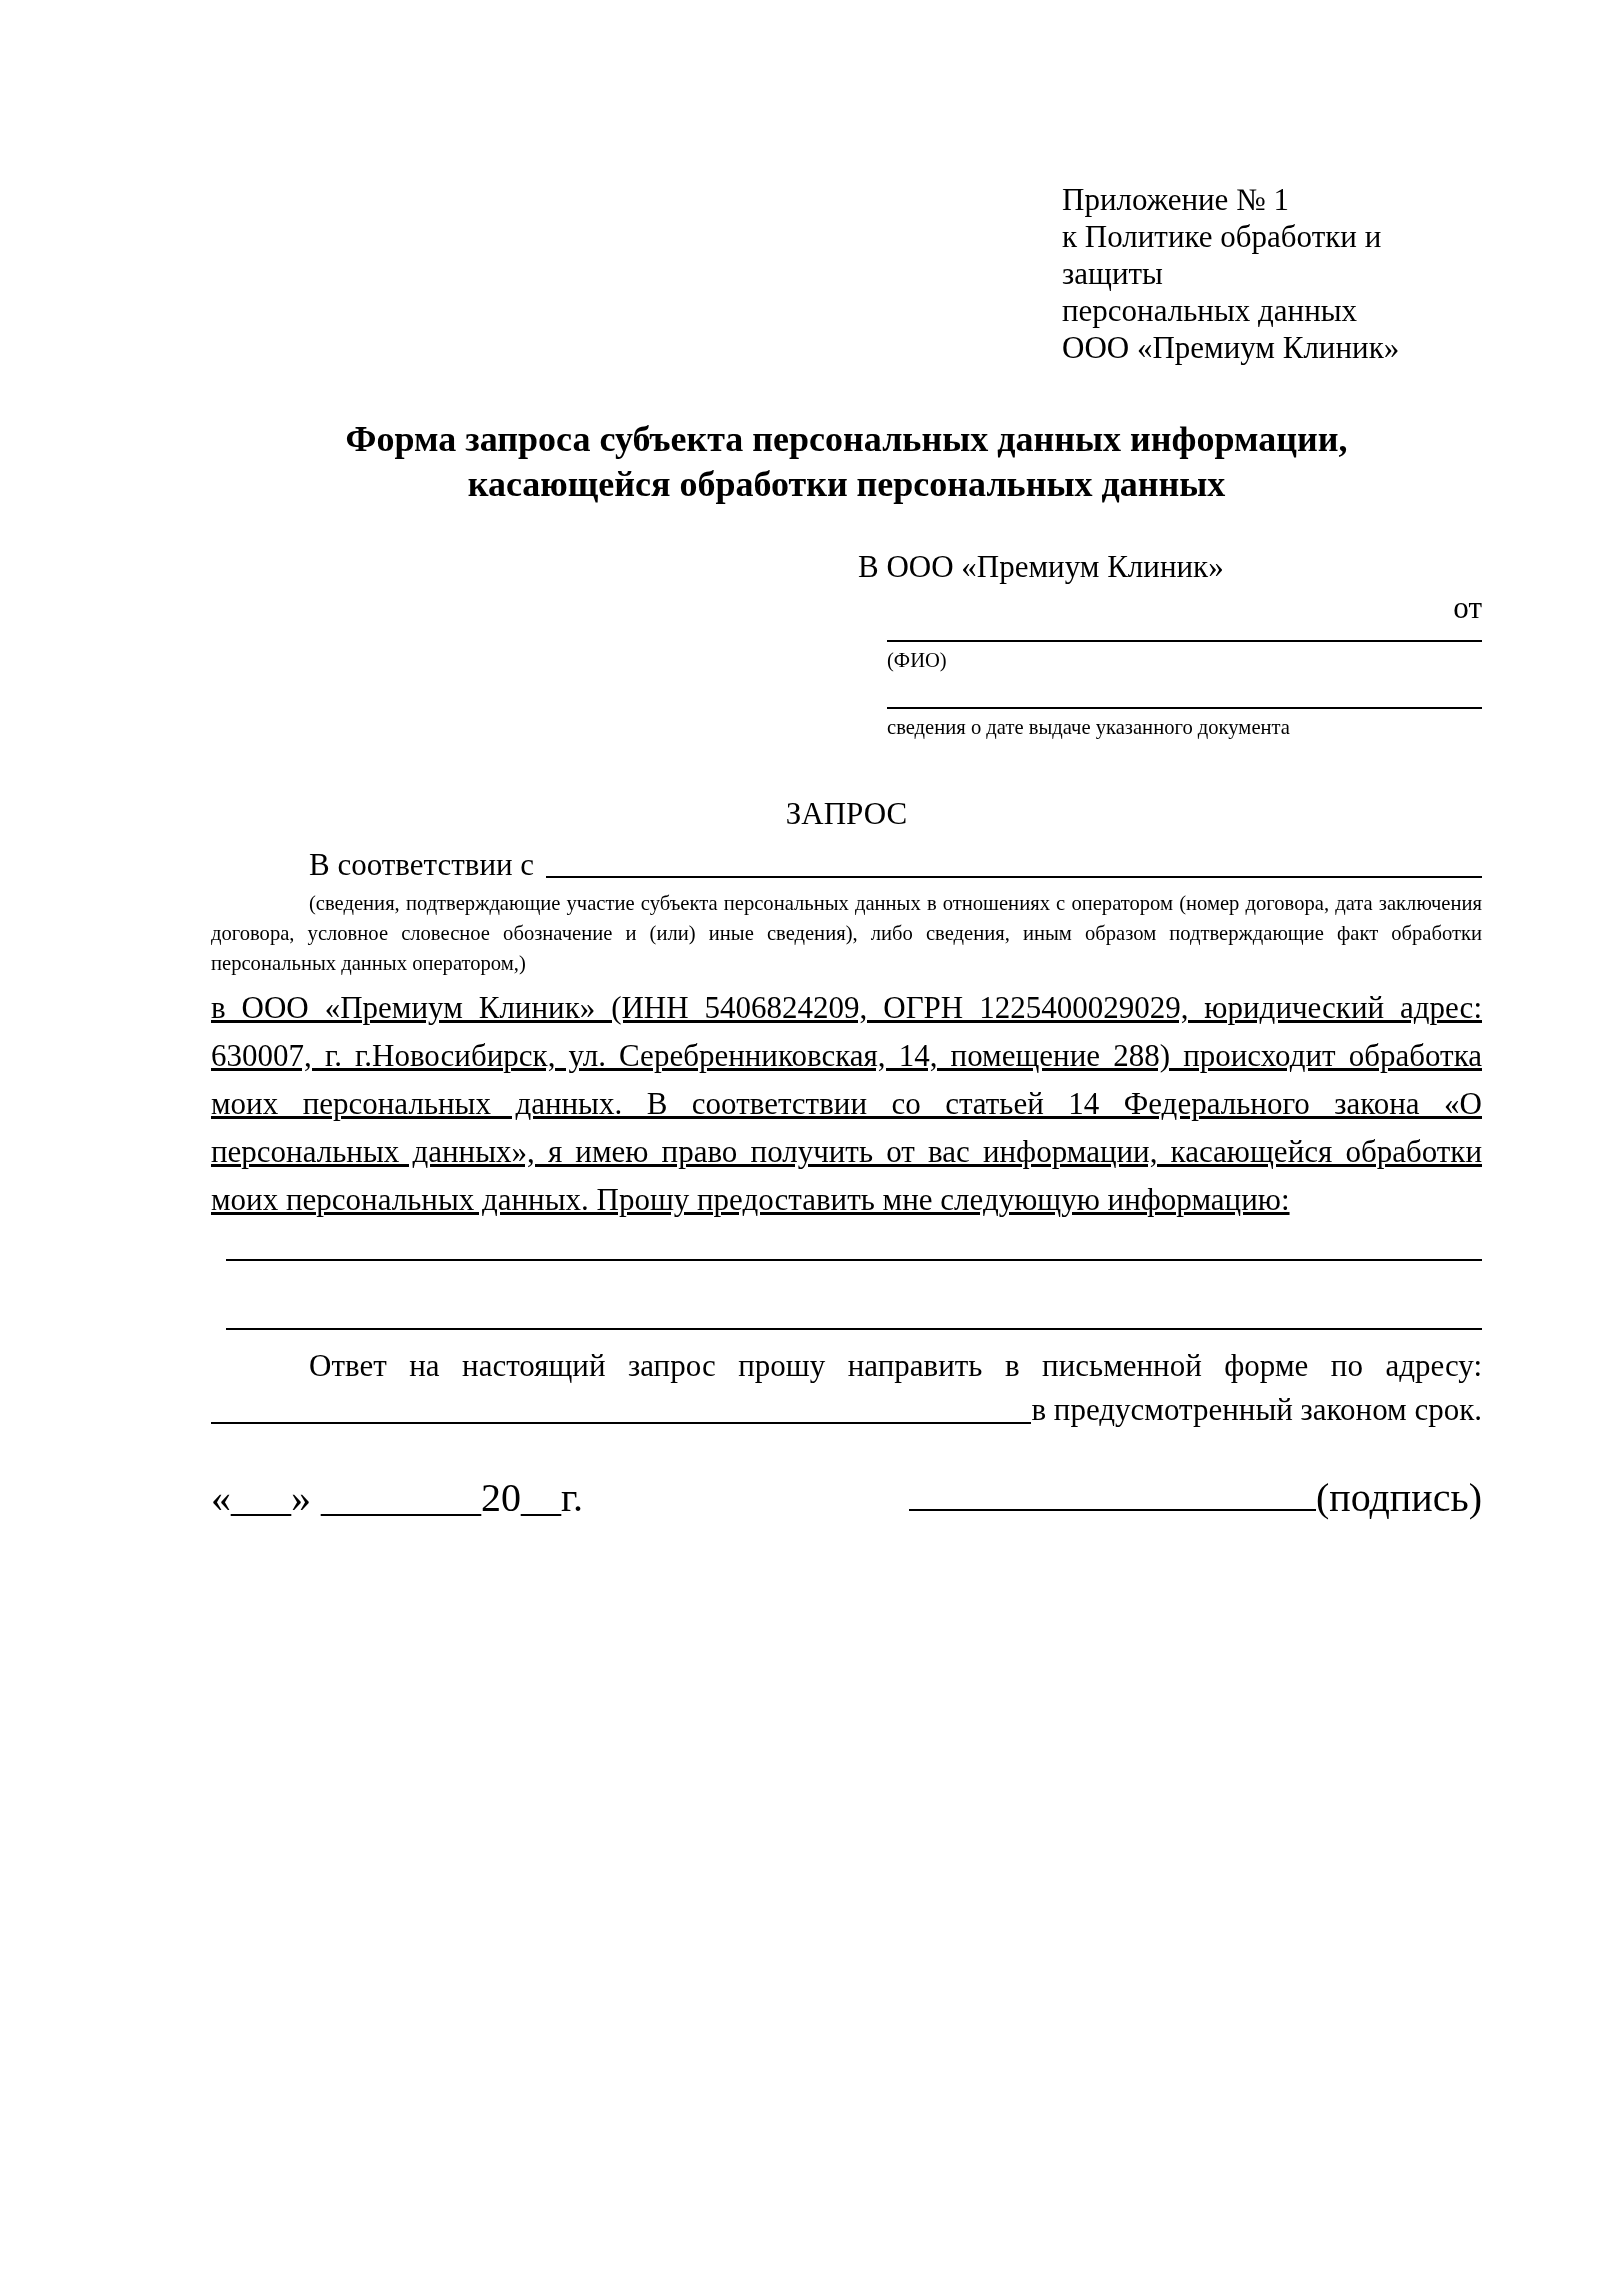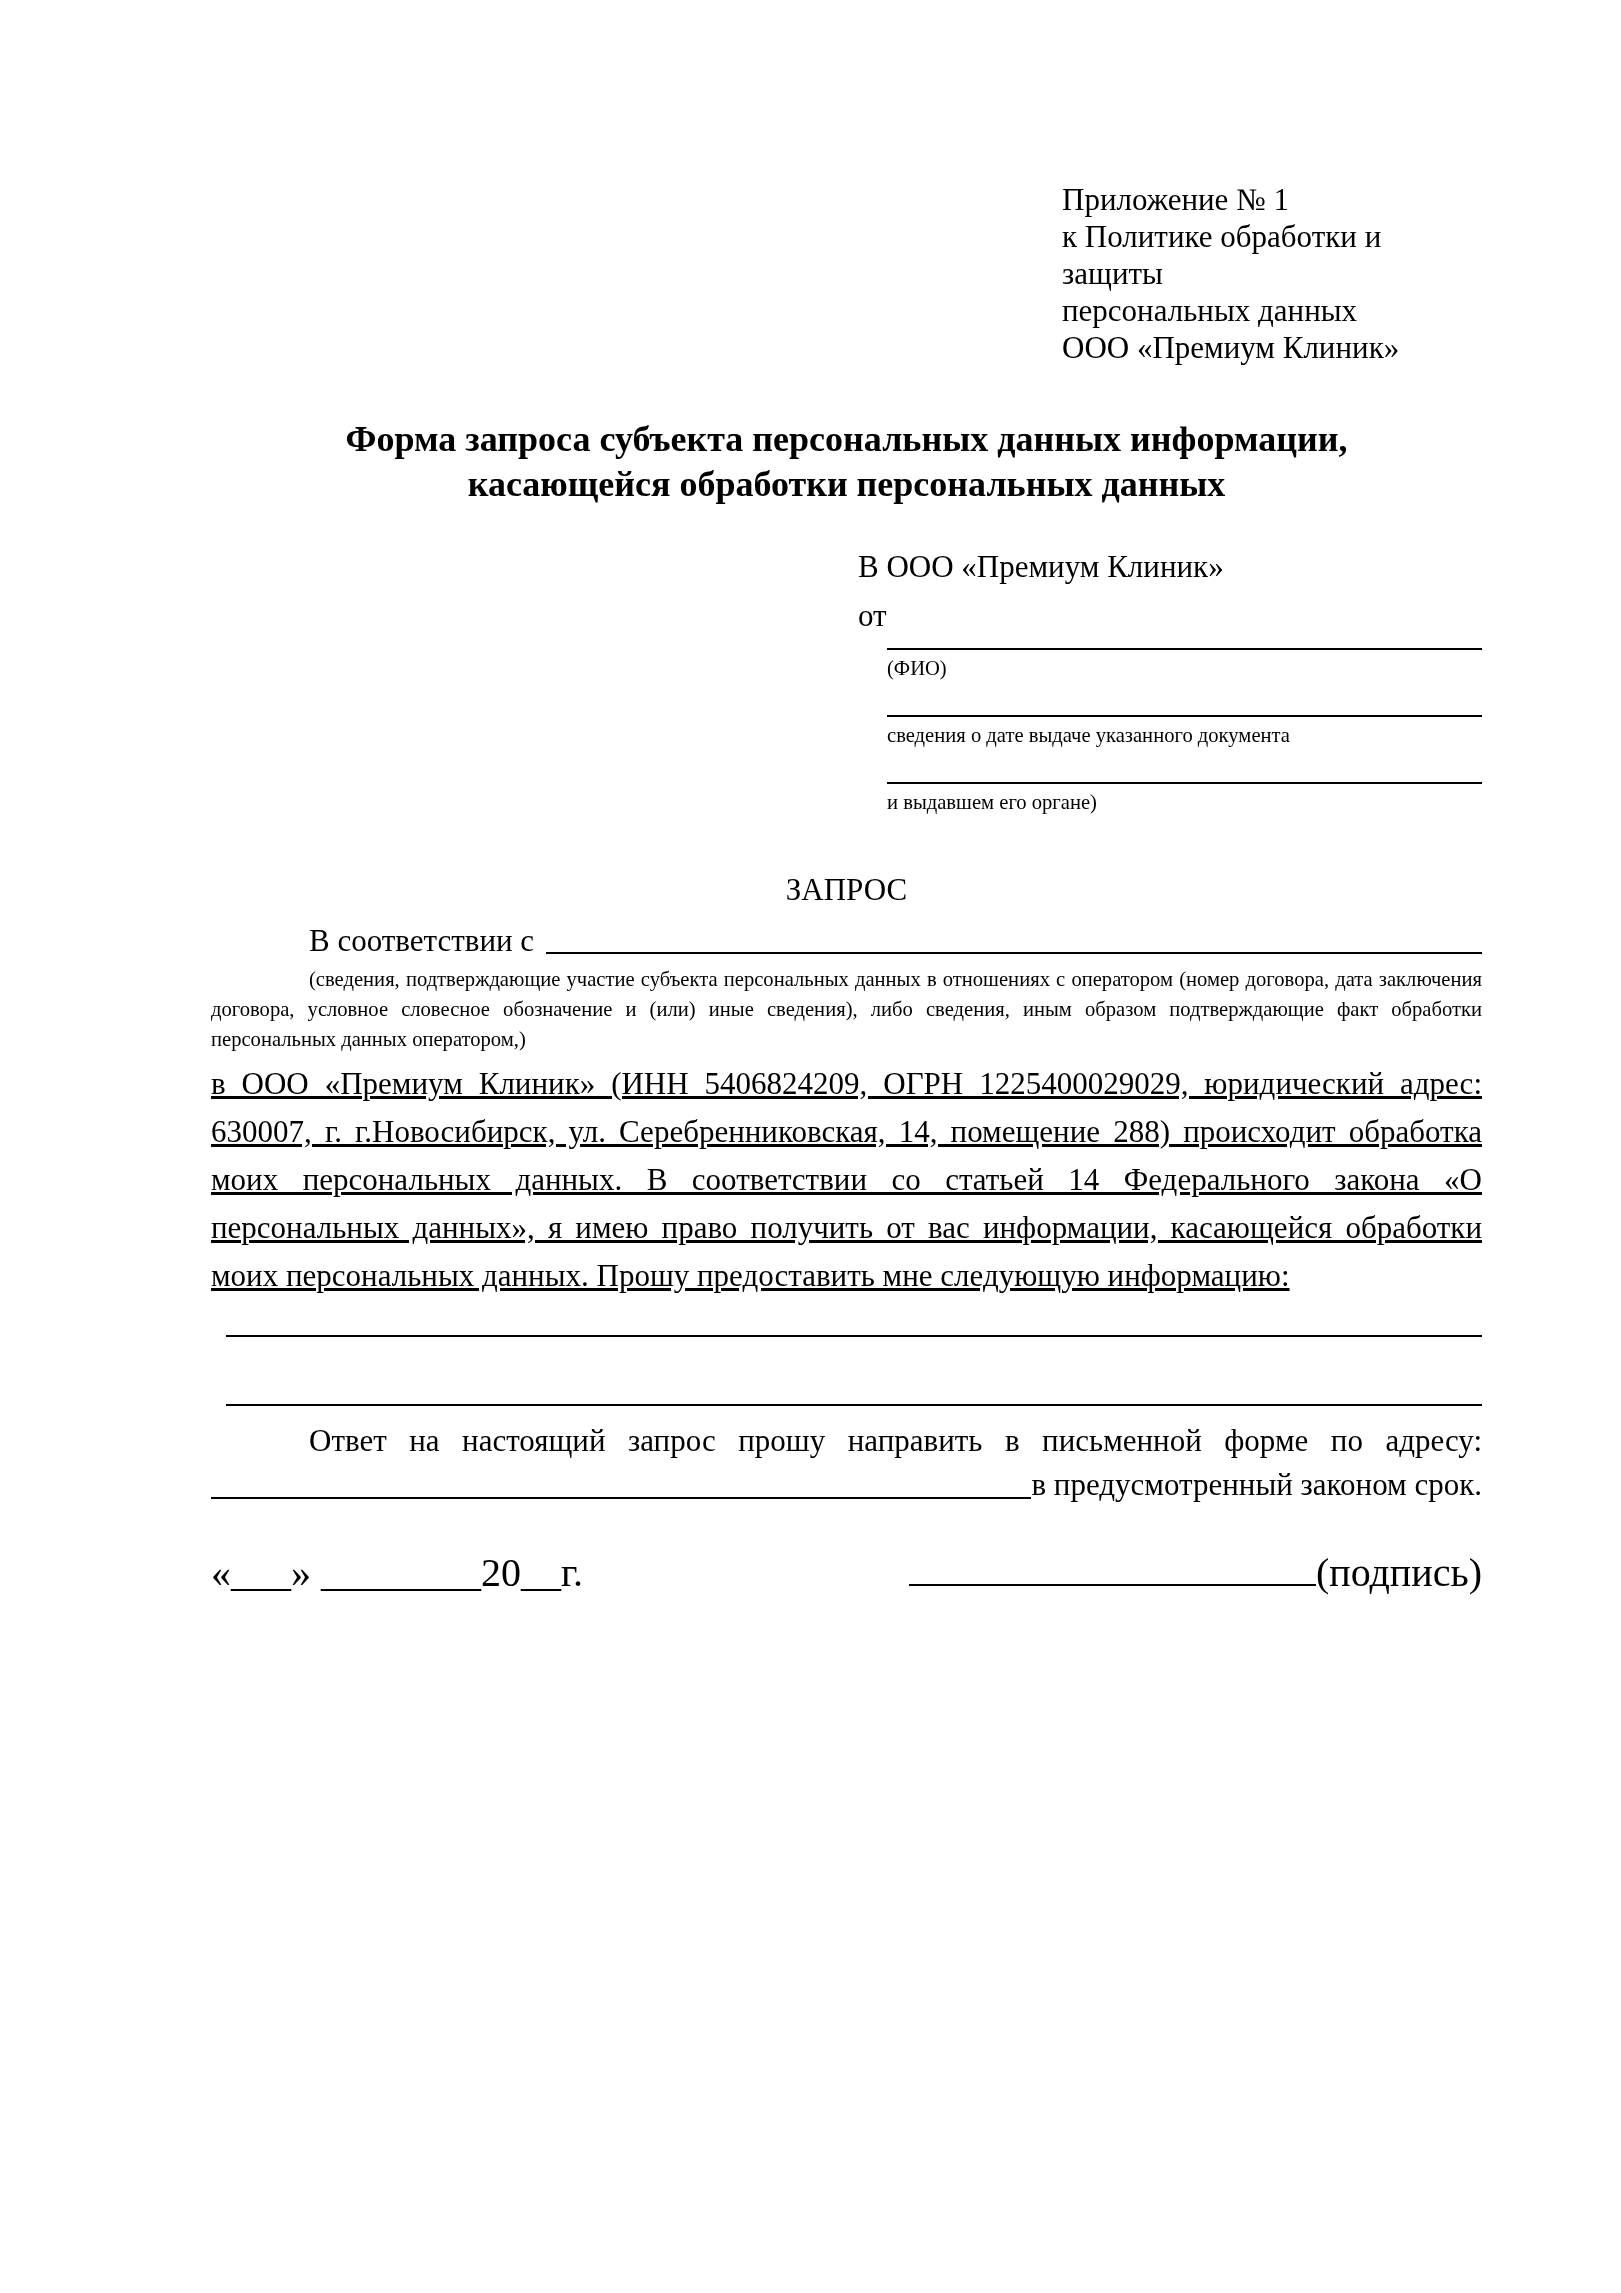--- a/index.html
+++ b/index.html
@@ -37,21 +37,21 @@
     text-align: center;
   }
 
   
   .addressee {
     margin-left: 647px;
     margin-top: 41px;
     font-size: 31px;
     line-height: 37px;
   }
-  .addr-from { margin-top: 12px; }
+  .addr-from { margin-top: 4px; text-align: right; }
   .fld { margin-left: 29px; }
   .fld-first { margin-top: 13.7px; }
   .fld + .fld { margin-top: 35px; }
   .fld-line {
     border-bottom: 2.9px solid #000;
     height: 0;
   }
   .fld-cap {
     margin-top: 6.9px;
     font-size: 20.6px;
@@ -175,24 +175,20 @@
         <div class="fld-line"></div>
         <div class="fld-cap">(ФИО)</div>
       </div>
 
 
       <div class="fld">
         <div class="fld-line"></div>
         <div class="fld-cap">сведения о дате выдаче указанного документа</div>
       </div>
 
-      <div class="fld">
-        <div class="fld-line"></div>
-        <div class="fld-cap">и выдавшем его органе)</div>
-      </div>
     </div>
 
     <div class="zapros">ЗАПРОС</div>
 
     <div class="intro-row">
       <span class="intro-text">В соответствии с</span>
       <span class="intro-line"></span>
     </div>
 
     <div class="footnote">(сведения, подтверждающие участие субъекта персональных данных в отношениях с оператором (номер договора, дата заключения договора, условное словесное обозначение и (или) иные сведения), либо сведения, иным образом подтверждающие факт обработки персональных данных оператором,)</div>

